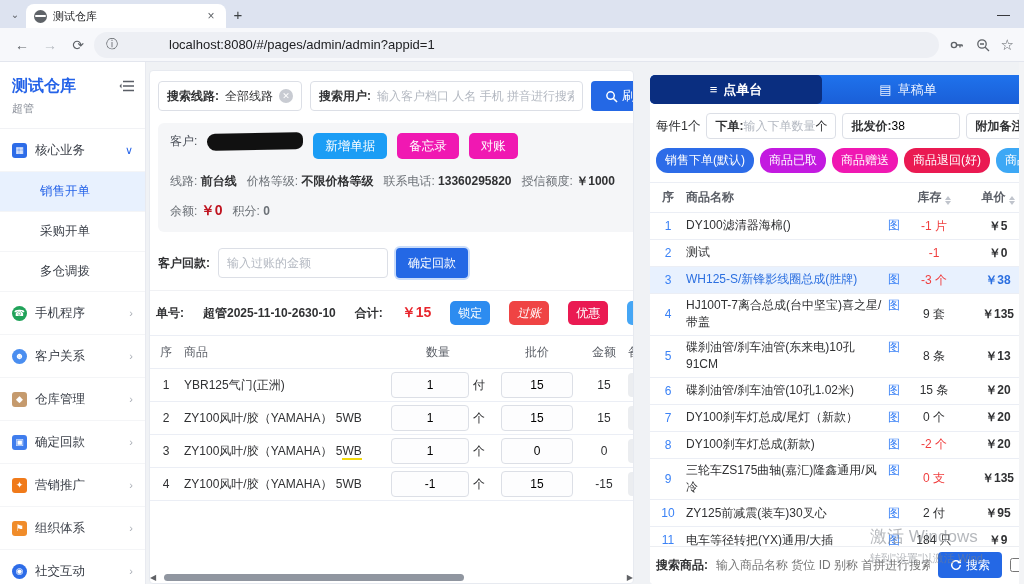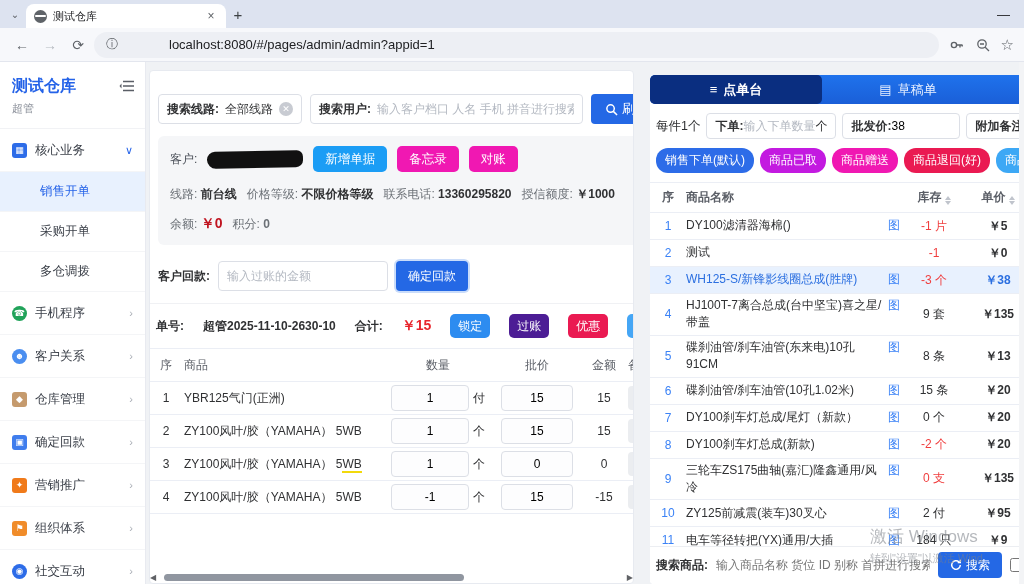--- a/index.html
+++ b/index.html
@@ -44,49 +44,49 @@
   .sub-item { height:40px; display:flex; align-items:center; padding-left:40px; font-size:12.5px; color:#3a3f48; border-bottom:1px solid #f4f5f7; cursor:pointer; }
   .sub-item.active { background:#e8f1fe; color:#2563e8; }
 
   
   .card { position:absolute; background:#fff; border:1px solid #e7eaf0; border-radius:4px; overflow:hidden; }
   .card-left { left:3px; top:8px; width:485px; bottom:0; }
   .card-right { left:504px; top:13px; width:520px; bottom:0; }
 
   
   .lc-inner { width:520px; }
-  .search-row { display:flex; gap:8px; padding:23px 8px 8px; }
+  .search-row { display:flex; gap:8px; padding:10px 8px 8px; }
   .route-box { border:1px solid #dcdfe6; border-radius:4px; height:30px; display:flex; align-items:center; padding:0 8px; gap:6px; background:#fff; }
   .route-label { font-weight:bold; color:#303133; }
   .clear-ic { width:14px; height:14px; border-radius:50%; background:#c8cbd2; color:#fff; font-size:9px; display:flex; align-items:center; justify-content:center; }
   .user-box { flex:1; border:1px solid #dcdfe6; border-radius:4px; height:30px; display:flex; align-items:center; padding:0 8px; gap:6px; }
   .user-box input { border:none; outline:none; flex:1; font-size:12px; font-family:inherit; color:#0c4a6e; }
   .user-box input::placeholder, .pay-input::placeholder, .qty-note input::placeholder { color:#b4b9c2; }
   .btn { border:none; border-radius:4px; color:#fff; font-size:12px; font-family:inherit; cursor:pointer; display:inline-flex; align-items:center; justify-content:center; gap:4px; white-space:nowrap; }
   .btn-refresh { background:#2468e5; height:30px; padding:0 14px; font-size:13px; }
   .cust-card { margin:4px 8px; background:#f5f6f8; border-radius:6px; padding:10px 12px 12px; }
-  .cust-line1 { display:flex; align-items:center; gap:10px; }
+  .cust-line1 { display:flex; gap:10px; }
   .cust-label { color:#4a4f58; }
   .name-blob { width:96px; height:17px; background:#111; border-radius:9px 7px 8px 10px; transform:rotate(-1deg); }
   .chip { height:26px; padding:0 12px; border-radius:5px; font-size:12.5px; }
   .chip-blue { background:#1b9df5; }
   .chip-mag { background:#f018b2; }
   .cust-line2 { margin-top:14px; color:#6b7076; }
   .cust-line2 b { color:#303133; font-weight:bold; }
   .cust-line3 { margin-top:12px; color:#6b7076; }
   .bal-red { color:#c01420; font-weight:bold; font-size:14px; }
   .pay-row { display:flex; align-items:center; gap:8px; padding:12px 8px; }
   .pay-label { font-weight:bold; }
   .pay-input { width:170px; height:30px; border:1px solid #dcdfe6; border-radius:4px; padding:0 8px; font-family:inherit; font-size:12px; outline:none; }
   .btn-pay { background:#2468e5; height:30px; padding:0 12px; box-shadow:0 0 0 2px #c9dcfa; }
   .order-row { display:flex; align-items:center; gap:19px; padding:10px 6px; border-top:1px solid #f0f1f4; white-space:nowrap; }
   .order-no { font-weight:bold; color:#303133; }
   .order-total { color:#e8262d; font-weight:bold; font-size:14px; }
   .pill { height:24px; padding:0 8px; border-radius:5px; font-size:12px; flex:none; }
-  .p-blue{background:#2d8cf0;} .p-mag{background:#4c1d95;} .p-crim{background:#ea1a52;}
+  .p-blue{background:#2d8cf0;} .p-mag{background:#ef4444;font-style:italic;} .p-crim{background:#ea1a52;}
   .p-lblue{background:#45a6f5;} .p-green{background:#12a05c;} .p-teal{background:#12a3a8;}
 
   .ltable { border-top:1px solid #ebeef5; }
   .lrow { display:flex; align-items:center; border-bottom:1px solid #ebeef5; min-height:33px; }
   .lrow.head { color:#5a5e66; }
   .lc-seq { width:32px; text-align:center; flex:none; }
   .lc-name { width:200px; flex:none; padding-left:2px; }
   .lc-qty { width:112px; flex:none; display:flex; align-items:center; justify-content:center; gap:4px; }
   .lc-price { width:86px; flex:none; display:flex; justify-content:center; }
   .lc-amt { width:48px; flex:none; text-align:center; }

